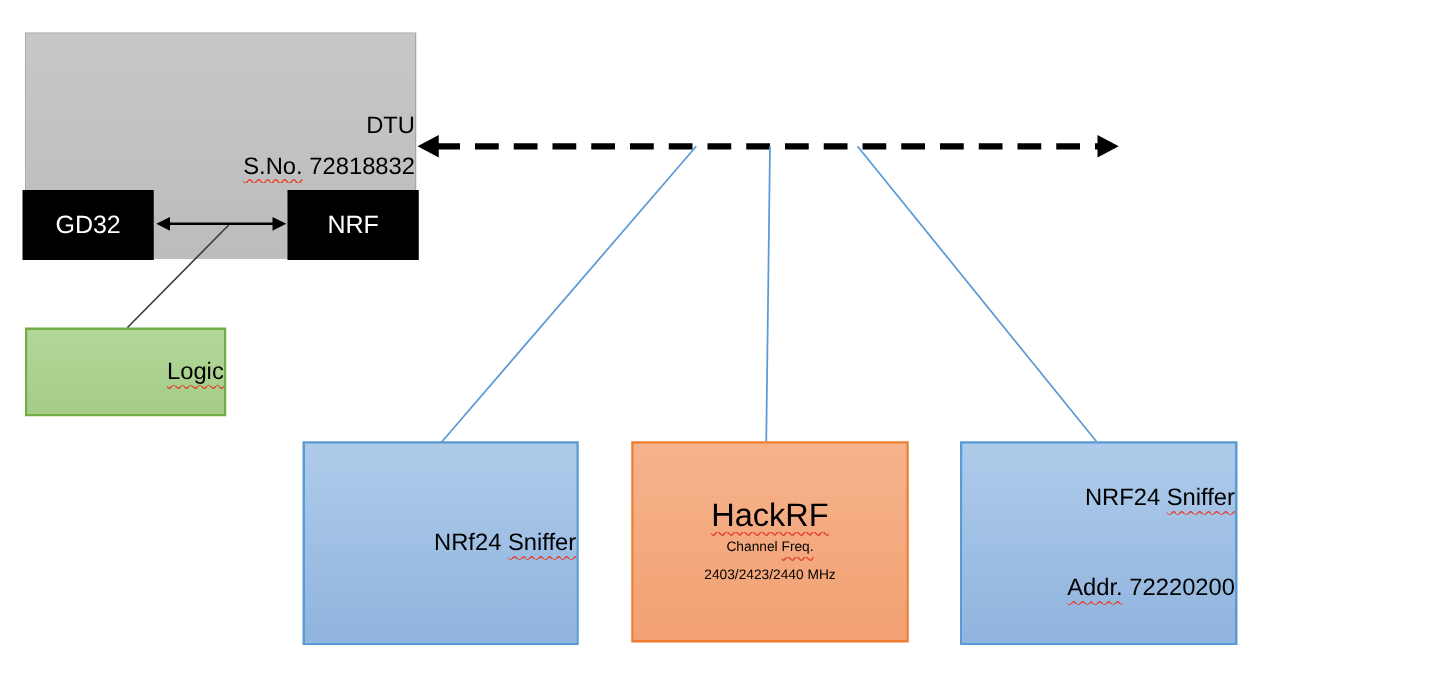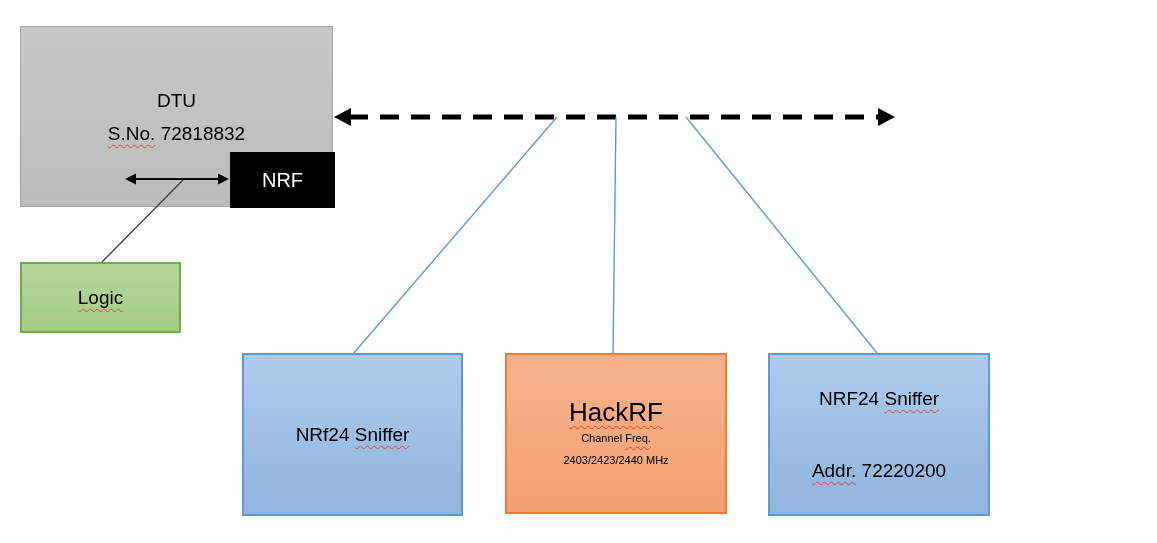--- a/index.html
+++ b/index.html
@@ -36,21 +36,21 @@
   }
   .blue {
     background: linear-gradient(180deg, #aecbea 0%, #90b4de 100%);
     border: 2px solid #5b9bd5;
     gap: 39px;
   }
   .orange {
     background: linear-gradient(180deg, #f6b28b 0%, #f2a173 100%);
     border: 2px solid #ed7d31;
   }
-  .t19 { font-size: 19px; line-height: 33px; }
+  .t19 { font-size: 19px; line-height: 33px; align-items: flex-end; }
   .t20 { font-size: 20px; line-height: 24px; }
   .hack-title { font-size: 26px; line-height: 30px; }
   .hack-sub { font-size: 11px; line-height: 22px; }
   .sq {
     text-decoration-line: underline;
     text-decoration-style: wavy;
     text-decoration-color: #e5432e;
     text-decoration-thickness: 1px;
     text-underline-offset: 4px;
   }
@@ -76,20 +76,23 @@
 
 <div class="canvas">
 
   <div class="box gray t19" id="dtu-box">
     <div>DTU</div>
     <div>
       <span class="sq gap-r">S.No.</span><span>72818832</span>
     </div>
   </div>
 
+  <div class="box chip t20" id="gd32-chip">
+    <span>GD32</span>
+  </div>
 
   <div class="box chip t20" id="nrf-chip">
     <span>NRF</span>
   </div>
 
   <div class="box green t19" id="logic-box">
     <span class="sq">Logic</span>
   </div>
 
 

